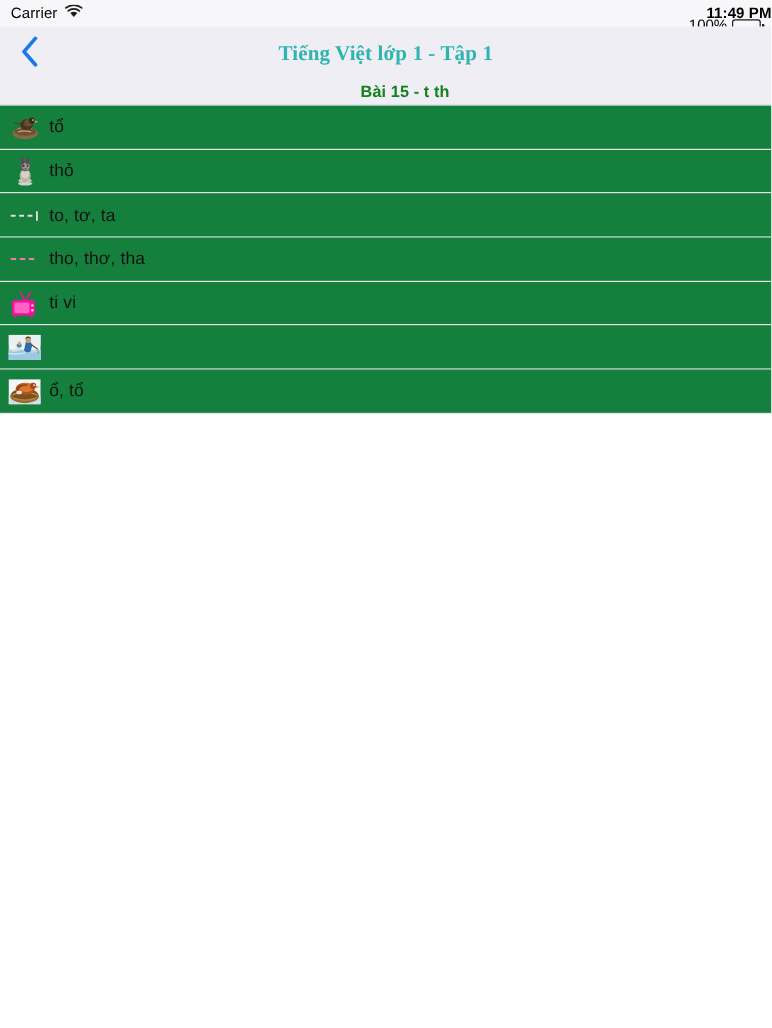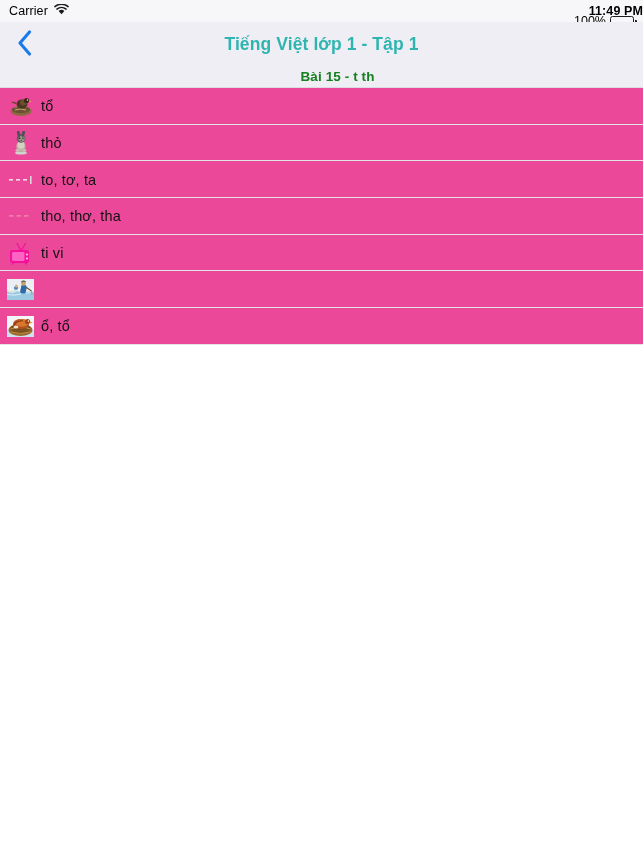--- a/index.html
+++ b/index.html
@@ -95,20 +95,21 @@
     position: absolute;
     left: 90px; right: 90px;
     text-align: center;
     font-size: 17.5px;
     font-weight: bold;
     color: #2fb5b0;
     letter-spacing: 0.1px;
     white-space: nowrap;
     overflow: hidden;
     text-overflow: ellipsis;
+    font-family: Liberation Serif, serif;
   }
 
   
   .subtitle-bar {
     height: 22px;
     background: #efeef4;
     display: flex;
     align-items: center;
     justify-content: center;
     border-bottom: 1px solid #dcdbe1;
@@ -122,21 +123,21 @@
   }
 
   
   .list { background: #ffffff; }
   .row {
     position: relative;
     height: 36.7px;
     display: flex;
     align-items: center;
     padding-left: 7px;
-    background: #ec4899;
+    background: #15803d;
     cursor: default;
   }
   .row::after {
     content: "";
     position: absolute;
     left: 0; right: 0; bottom: 0;
     height: 1px;
     background: #e4e4e6;
   }
   .row-thumb {

